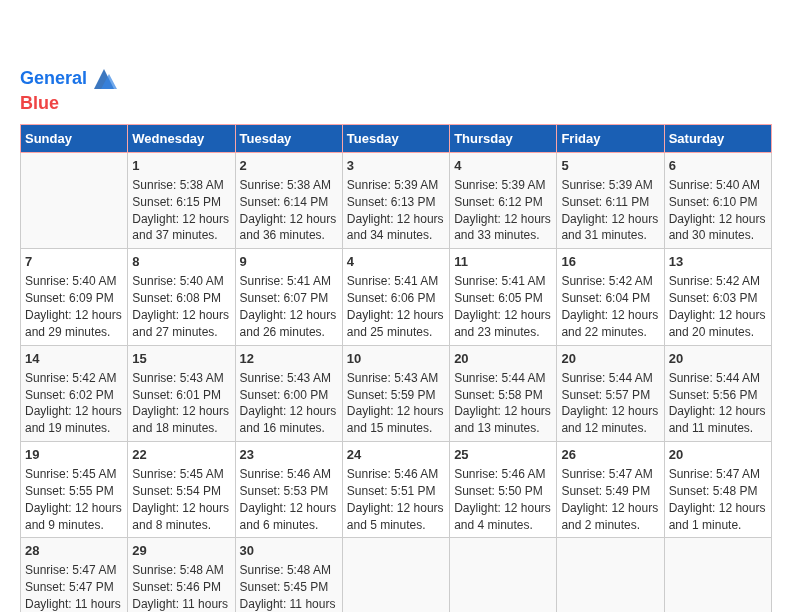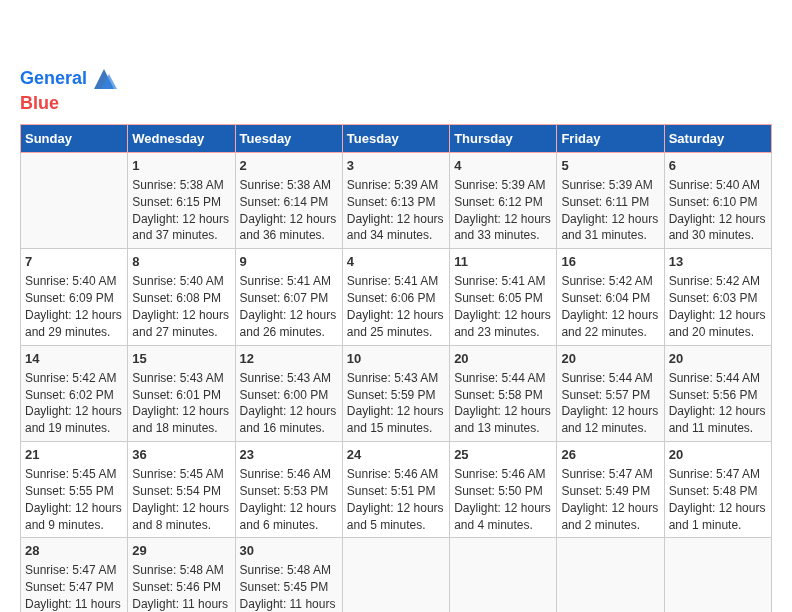--- a/index.html
+++ b/index.html
@@ -264,28 +264,28 @@
         <td>
           <span class="day-num">20</span>
           <div class="cell-info" style="white-space: pre-line;">Sunrise: 5:44 AM
 Sunset: 5:56 PM
 Daylight: 12 hours
 and 11 minutes.</div>
         </td>
       </tr>
       <tr>
         <td>
-          <span class="day-num">21</span>
+          <span class="day-num">19</span>
           <div class="cell-info" style="white-space: pre-line;">Sunrise: 5:45 AM
 Sunset: 5:55 PM
 Daylight: 12 hours
 and 9 minutes.</div>
         </td>
         <td>
-          <span class="day-num">36</span>
+          <span class="day-num">22</span>
           <div class="cell-info" style="white-space: pre-line;">Sunrise: 5:45 AM
 Sunset: 5:54 PM
 Daylight: 12 hours
 and 8 minutes.</div>
         </td>
         <td>
           <span class="day-num">23</span>
           <div class="cell-info" style="white-space: pre-line;">Sunrise: 5:46 AM
 Sunset: 5:53 PM
 Daylight: 12 hours

